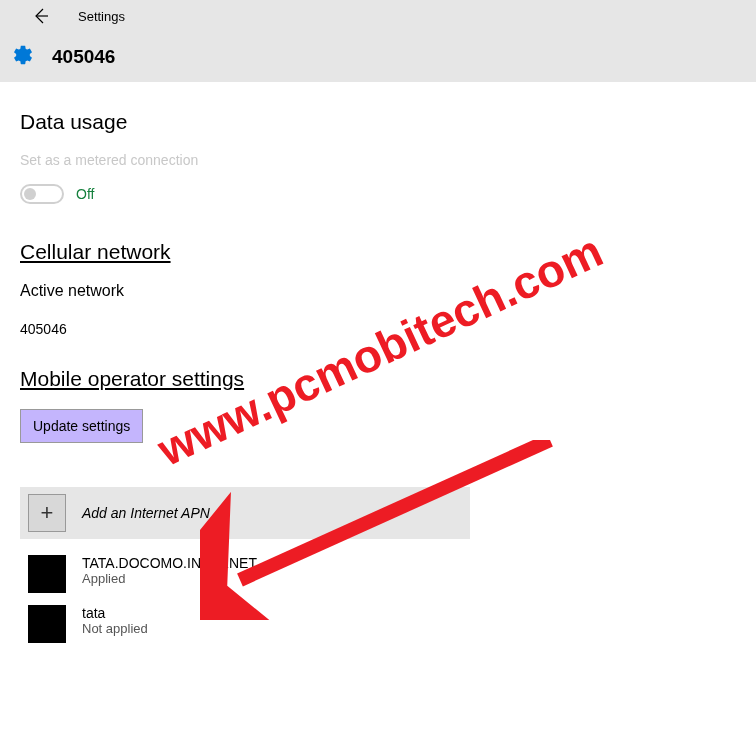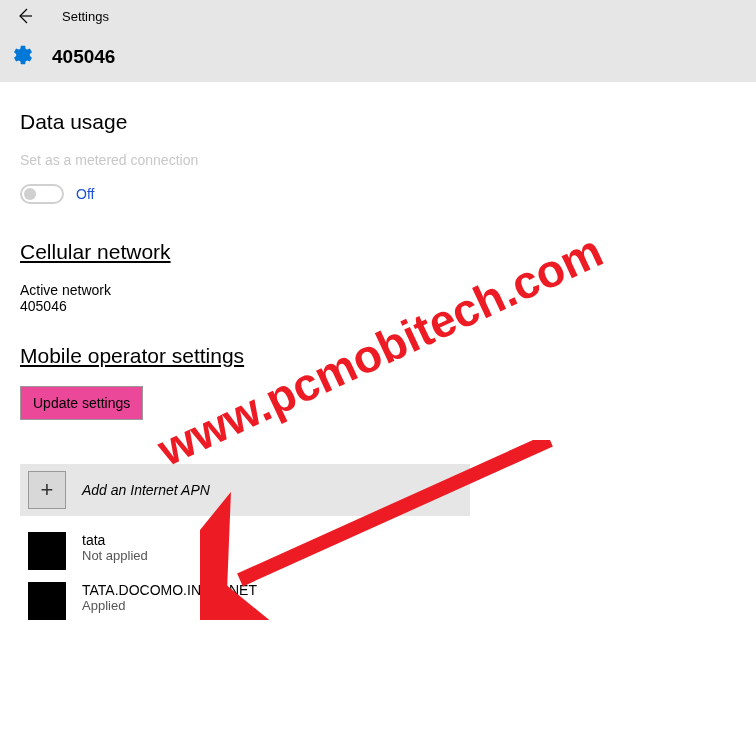--- a/index.html
+++ b/index.html
@@ -17,21 +17,21 @@
     }
     .header {
       height: 82px;
       background: #e6e6e6;
       padding: 0;
     }
     .header-top {
       height: 32px;
       display: flex;
       align-items: center;
-      padding-left: 14px;
+      padding-left: 30px;
     }
     .back-arrow {
       width: 20px;
       height: 20px;
       cursor: pointer;
       display: flex;
       align-items: center;
       justify-content: center;
     }
     .header-title {
@@ -88,39 +88,39 @@
       left: 2px;
       top: 2px;
       width: 12px;
       height: 12px;
       border-radius: 50%;
       background: #d0d0d0;
     }
     .toggle-label {
       margin-left: 12px;
       font-size: 14px;
-      color: #1d4ed8;
+      color: #15803d;
     }
     .field-label {
-      font-size: 14px;
-      color: #000;
-      margin-bottom: 0;
+      font-size: 16px;
+      color: #000;
+      margin-bottom: 21px;
     }
     .field-value {
       font-size: 14px;
       color: #000;
       margin-bottom: 30px;
     }
     .description {
       font-size: 14px;
       color: #000;
       margin-bottom: 14px;
     }
     .update-button {
-      background: #ec4899;
+      background: #c4b5fd;
       border: 1px solid #999;
       padding: 8px 12px;
       font-size: 14px;
       cursor: pointer;
       margin-bottom: 44px;
     }
     .apn-add-row {
       display: flex;
       align-items: center;
       background: #e6e6e6;
@@ -235,30 +235,30 @@
 
 
   <div class="apn-add-row">
     <div class="plus-box">+</div>
     <div class="apn-add-label">Add an Internet APN</div>
   </div>
 
   <div class="apn-item">
     <div class="apn-item-icon"></div>
     <div class="apn-item-text">
-      <div class="apn-item-name">tata</div>
-      <div class="apn-item-status">Not applied</div>
+      <div class="apn-item-name">TATA.DOCOMO.INTERNET</div>
+      <div class="apn-item-status">Applied</div>
     </div>
   </div>
 
   <div class="apn-item">
     <div class="apn-item-icon"></div>
     <div class="apn-item-text">
-      <div class="apn-item-name">TATA.DOCOMO.INTERNET</div>
-      <div class="apn-item-status">Applied</div>
+      <div class="apn-item-name">tata</div>
+      <div class="apn-item-status">Not applied</div>
     </div>
   </div>
 </div>
 
 <div class="watermark">www.pcmobitech.com</div>
 
 <svg class="arrow-annotation" width="360" height="180">
   <defs>
     <marker id="arrowhead" markerWidth="12" markerHeight="12" refX="2" refY="6" orient="auto">
       <path d="M0,0 L12,6 L0,12 L3,6 Z" fill="#ed1c24"></path>

